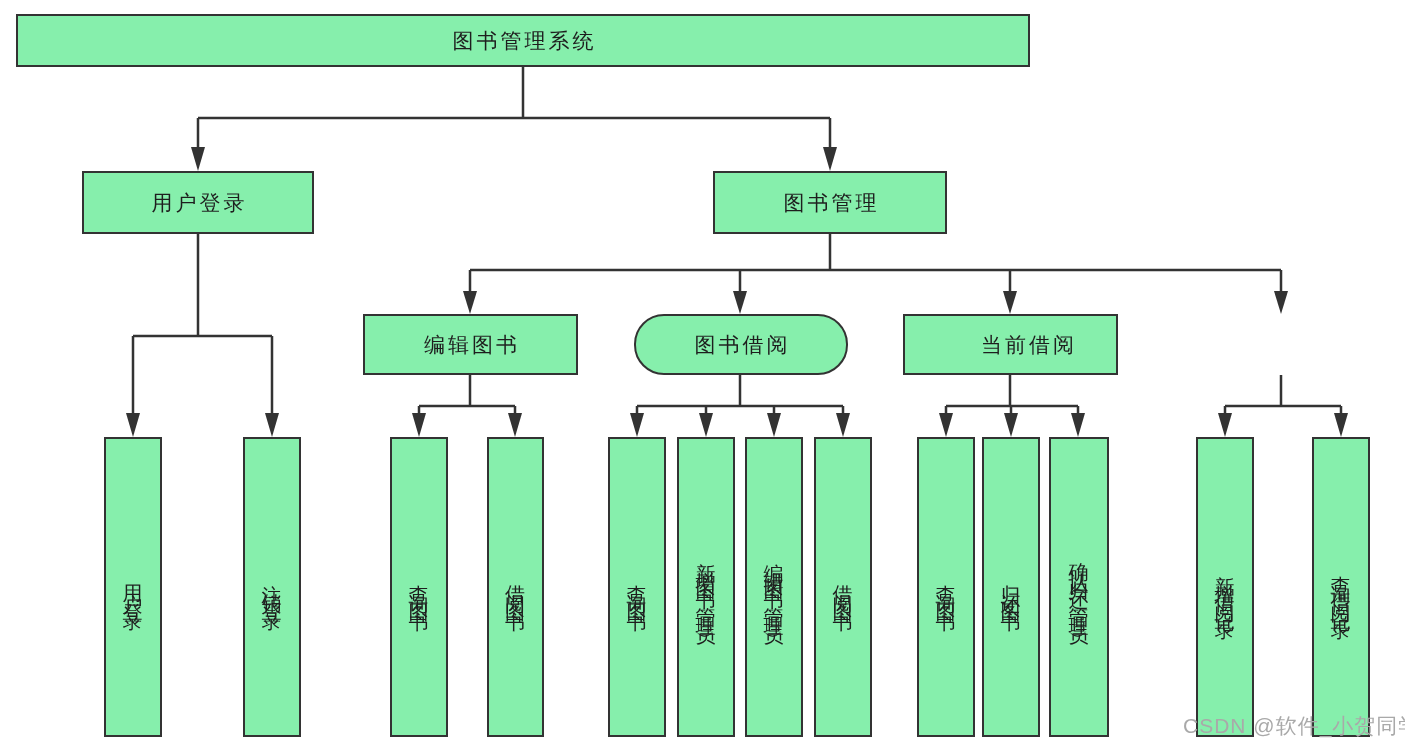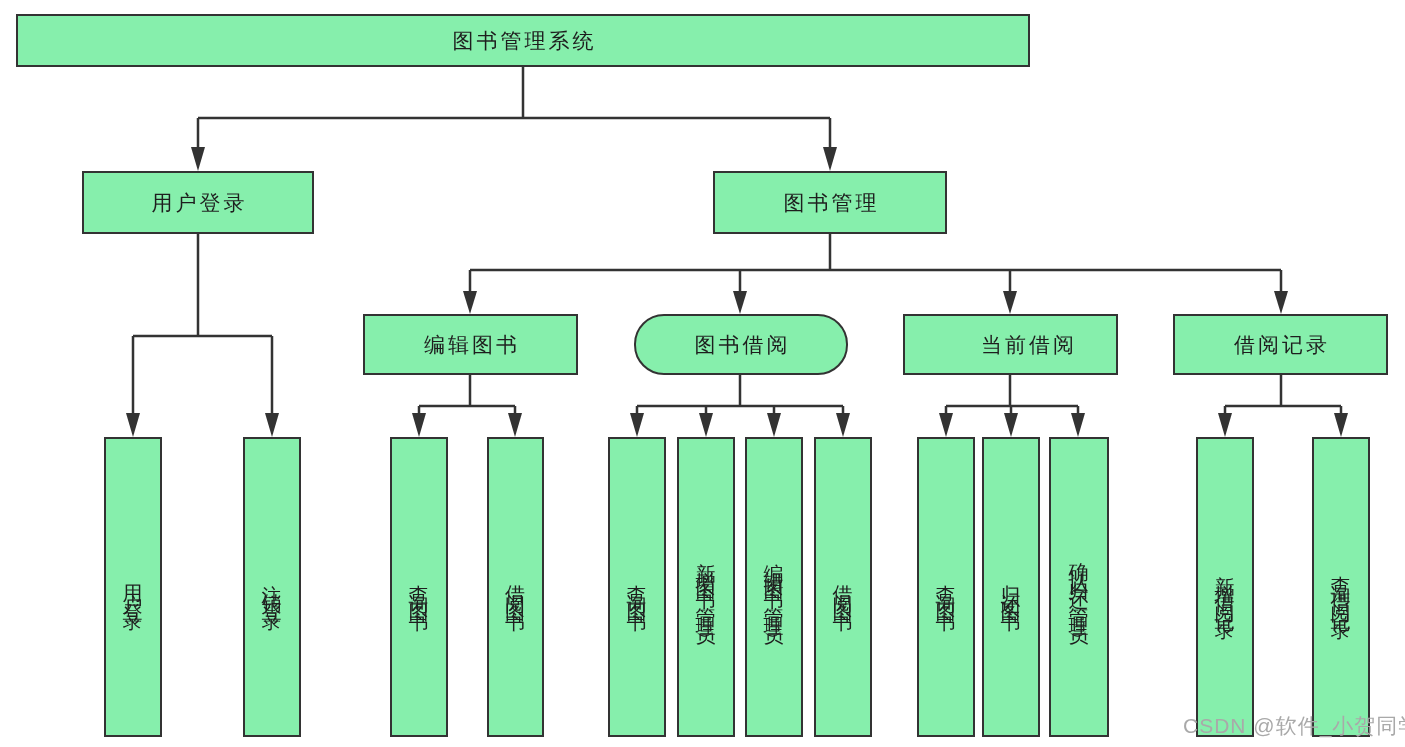--- a/index.html
+++ b/index.html
@@ -102,21 +102,20 @@
   </svg>
 
   <div class="box" style="left:16px; top:14px; width:1014px; height:53px;">图书管理系统</div>
 
   <div class="box" style="left:82px; top:171px; width:232px; height:63px;">用户登录</div>
   <div class="box" style="left:713px; top:171px; width:234px; height:63px;">图书管理</div>
 
   <div class="box" style="left:363px; top:314px; width:215px; height:61px;">编辑图书</div>
   <div class="box" style="left:634px; top:314px; width:214px; height:61px;border-radius:30px;">图书借阅</div>
   <div class="box" style="left:903px; top:314px; width:215px; height:61px;padding-left:34px;">当前借阅</div>
-  <div class="box" style="left:1173px; top:314px; width:215px; height:61px;">借阅记录</div>
 
   <div class="box leaf" style="left:104px; top:437px; width:58px; height:300px;">
     <span>用户登录</span>
   </div>
   <div class="box leaf" style="left:243px; top:437px; width:58px; height:300px;">
     <span>注销登录</span>
   </div>
 
   <div class="box leaf" style="left:390px; top:437px; width:58px; height:300px;">
     <span>查询图书</span>

